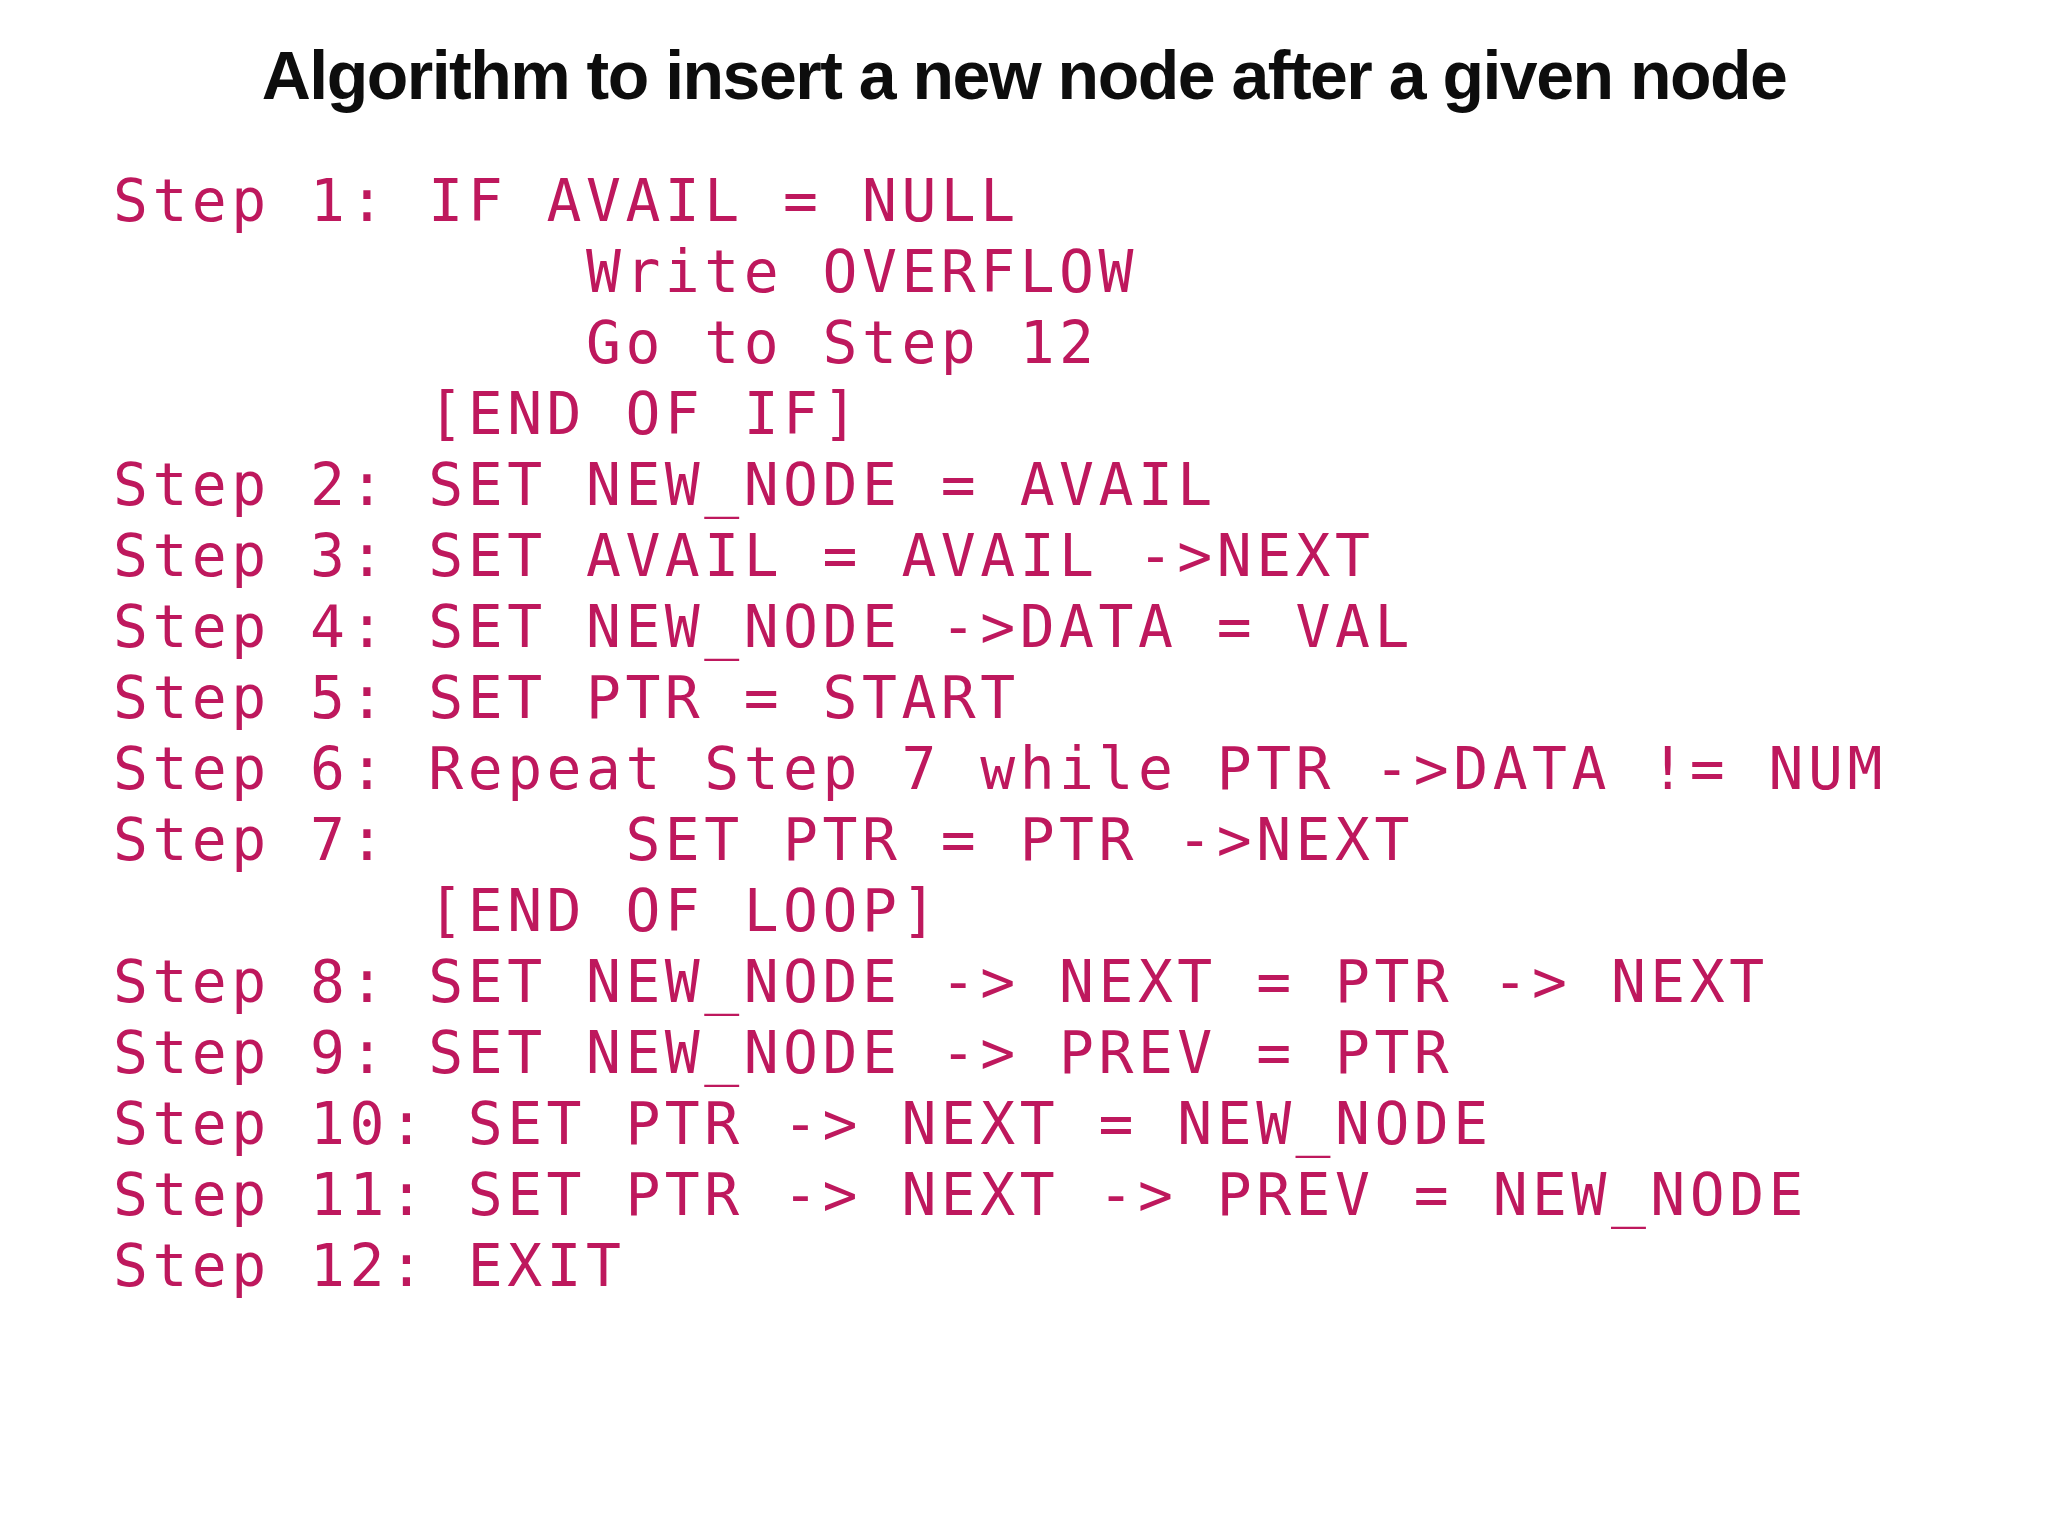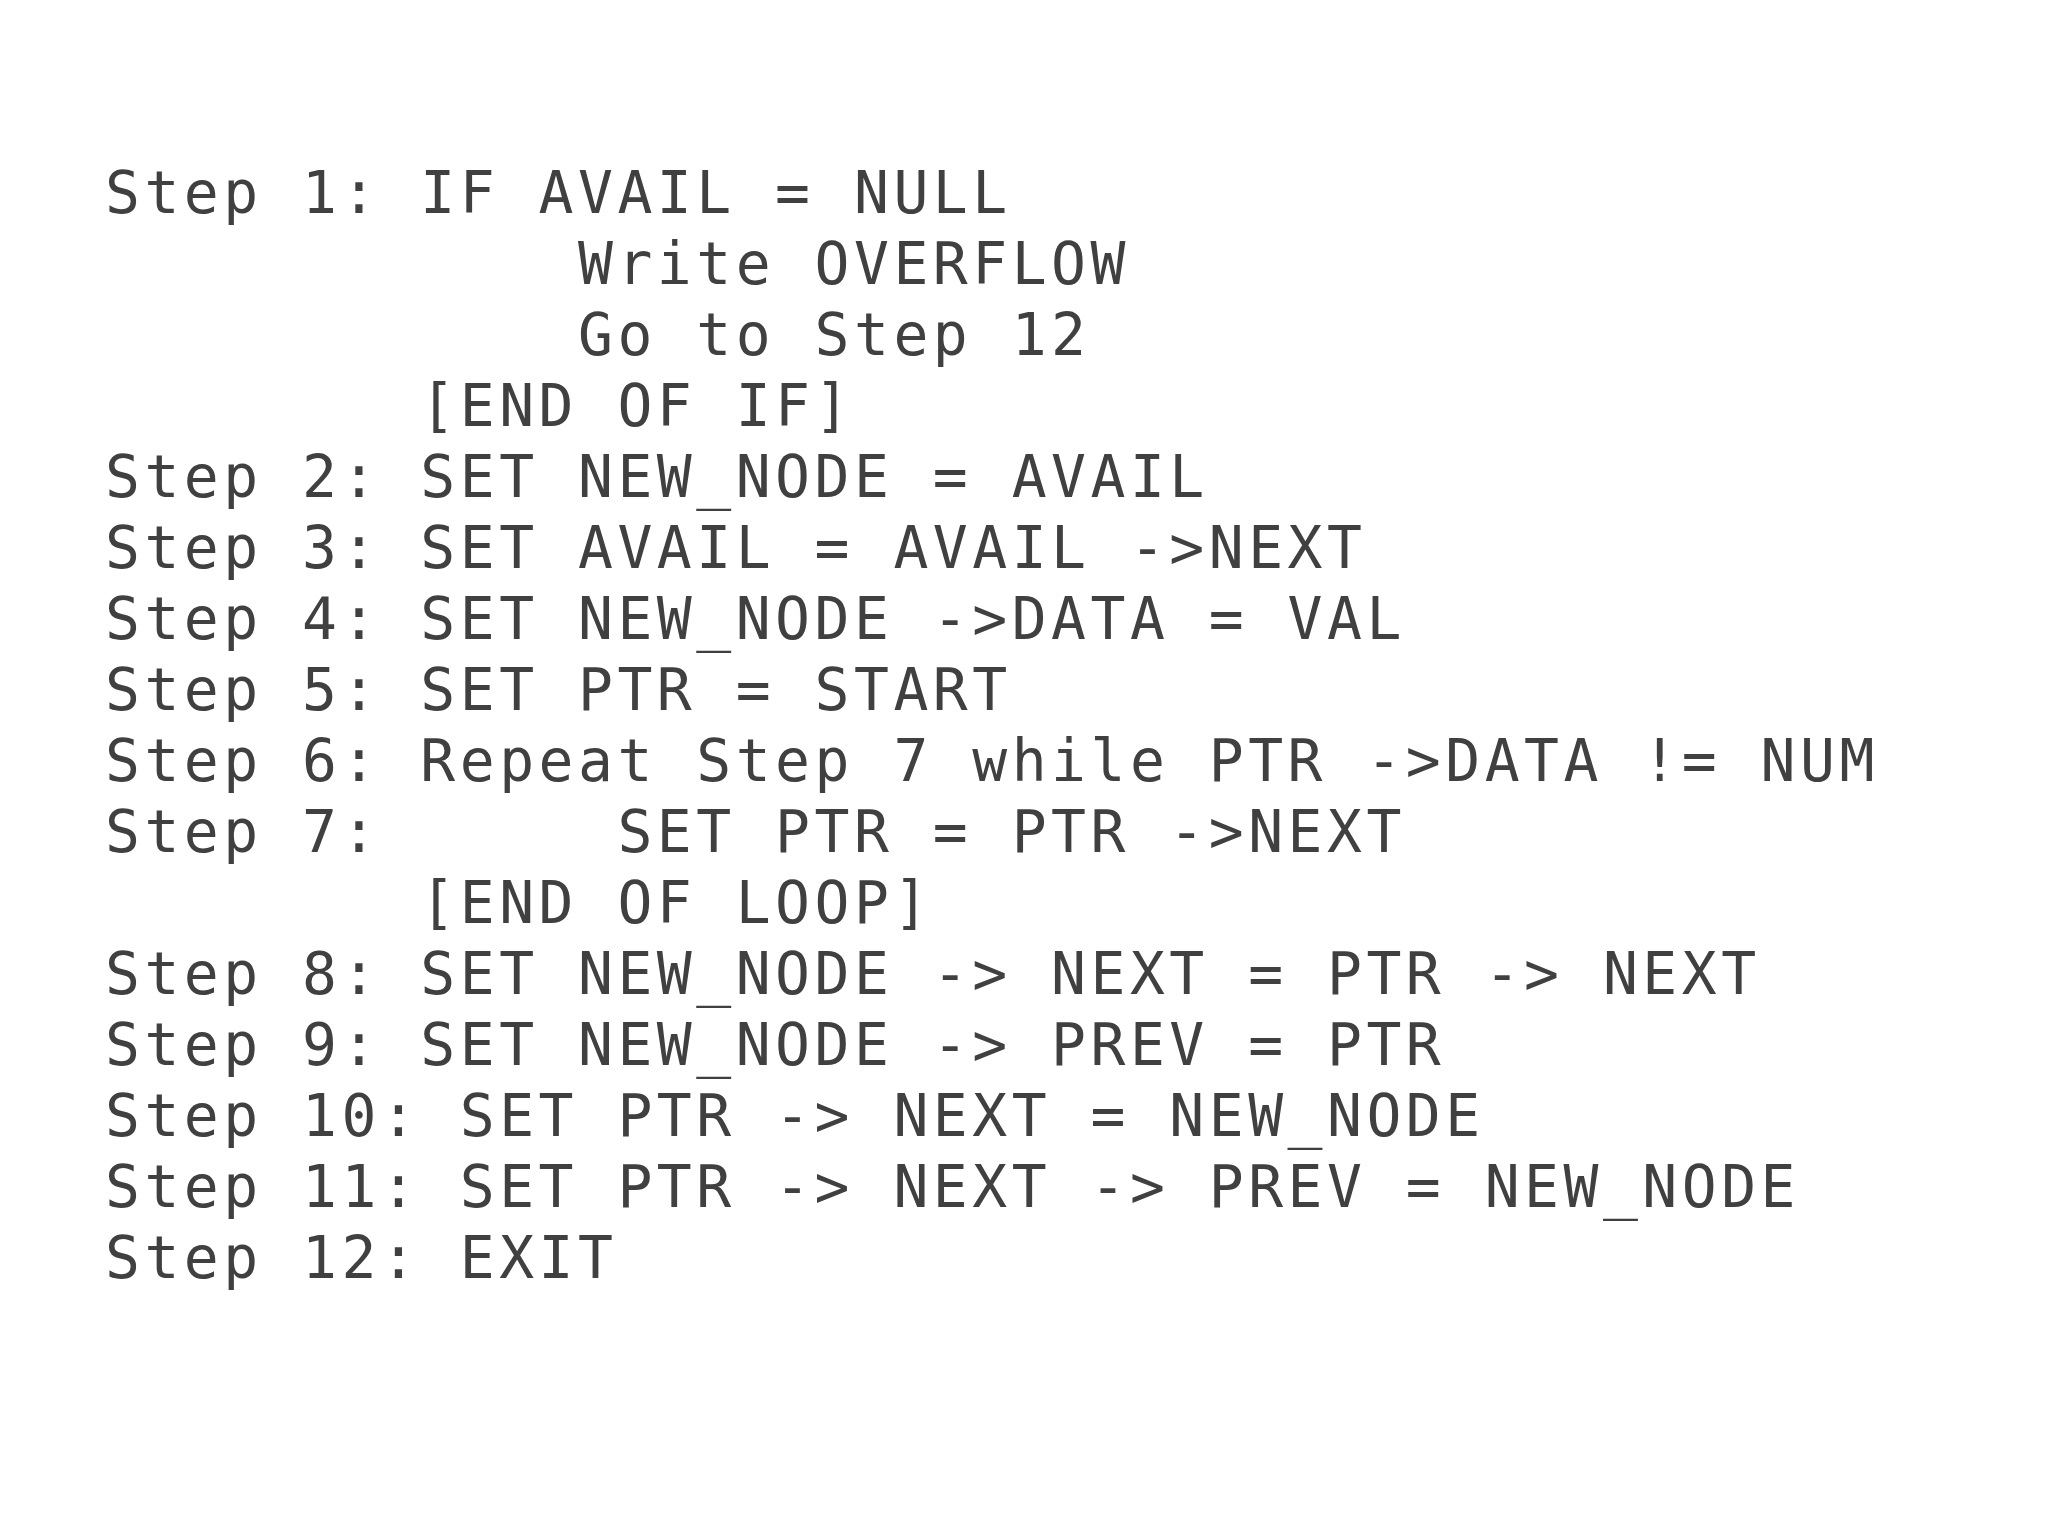--- a/index.html
+++ b/index.html
@@ -30,34 +30,35 @@
     font-weight: bold;
     font-size: 68px;
     letter-spacing: -1.5px;
     color: #0d0d0d;
     white-space: nowrap;
   }
   .code-block {
     position: absolute;
     left: 105px;
     top: 158px;
-    margin: 0;
+    margin: 8px;
     font-family: "DejaVu Sans Mono", monospace;
     font-size: 58px;
     line-height: 71px;
     letter-spacing: 4.5px;
-    color: #404040;
+    color: #be185d;
     white-space: pre;
   }
   .code-line {
     white-space: pre;
     min-height: 71px;
   }
 </style>
 </head>
 <body>
 
 <div class="slide">
 
+  <h1 class="slide-title">Algorithm to insert a new node after a given node</h1>
 
   <pre class="code-block"><div class="code-line">Step 1: IF AVAIL = NULL</div><div class="code-line">            Write OVERFLOW</div><div class="code-line">            Go to Step 12</div><div class="code-line">        [END OF IF]</div><div class="code-line">Step 2: SET NEW_NODE = AVAIL</div><div class="code-line">Step 3: SET AVAIL = AVAIL -&gt;NEXT</div><div class="code-line">Step 4: SET NEW_NODE -&gt;DATA = VAL</div><div class="code-line">Step 5: SET PTR = START</div><div class="code-line">Step 6: Repeat Step 7 while PTR -&gt;DATA != NUM</div><div class="code-line">Step 7:      SET PTR = PTR -&gt;NEXT</div><div class="code-line">        [END OF LOOP]</div><div class="code-line">Step 8: SET NEW_NODE -&gt; NEXT = PTR -&gt; NEXT</div><div class="code-line">Step 9: SET NEW_NODE -&gt; PREV = PTR</div><div class="code-line">Step 10: SET PTR -&gt; NEXT = NEW_NODE</div><div class="code-line">Step 11: SET PTR -&gt; NEXT -&gt; PREV = NEW_NODE</div><div class="code-line">Step 12: EXIT</div></pre>
 
 </div>
 
 </body></html>

